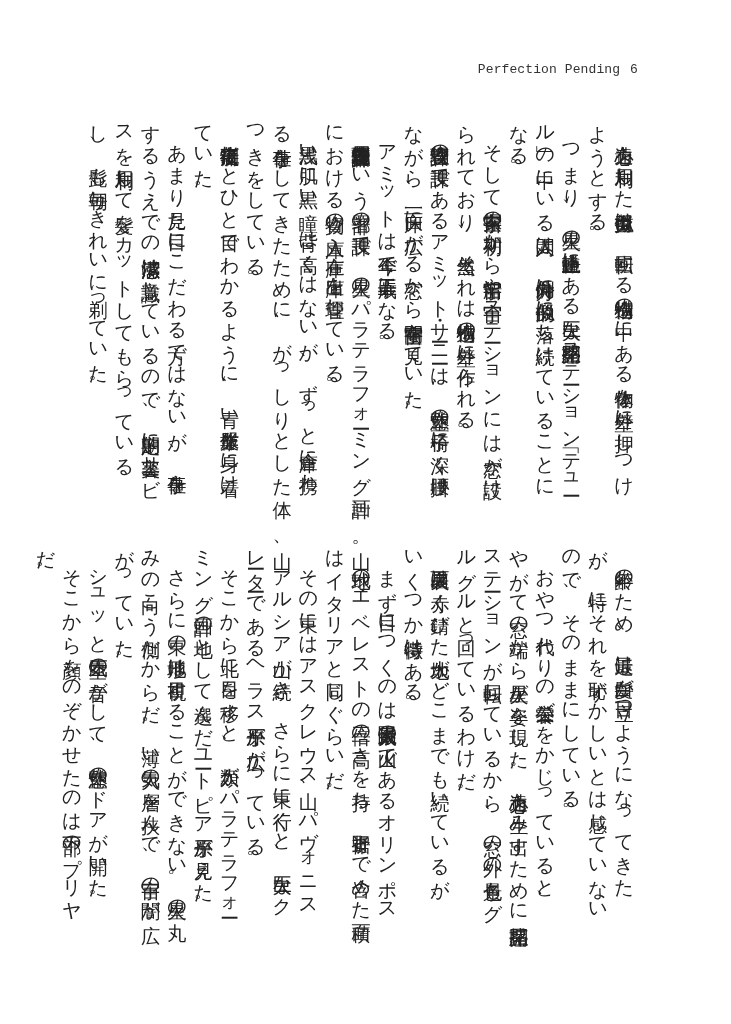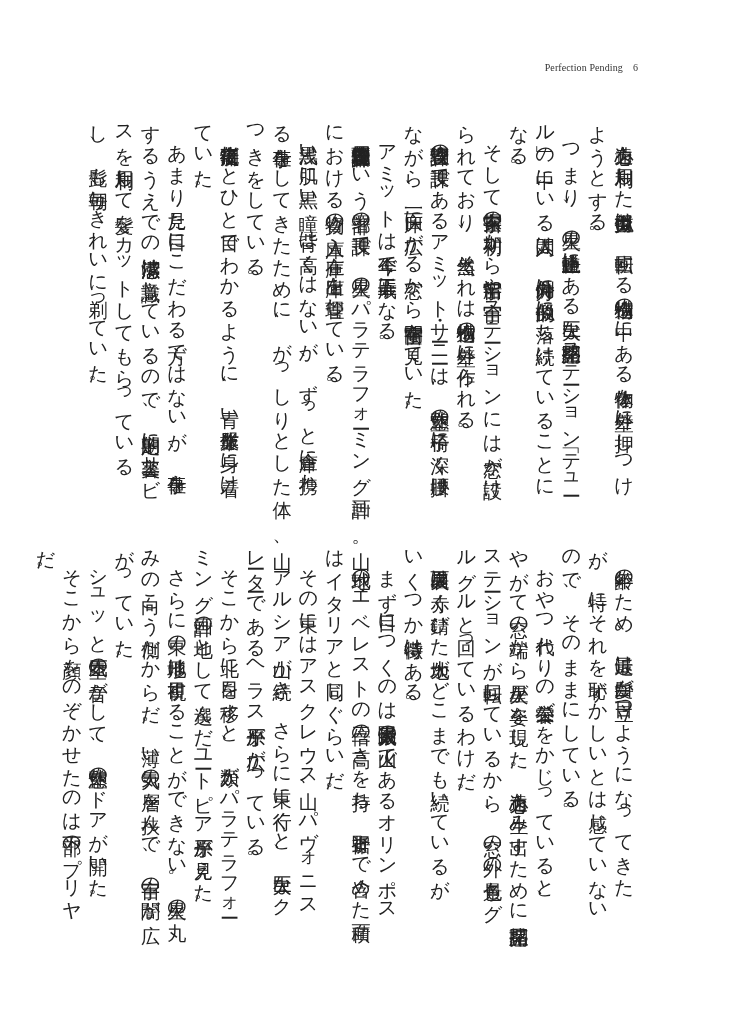--- a/index.html
+++ b/index.html
@@ -12,22 +12,22 @@
       height: 1024px;
       position: relative;
       overflow: hidden;
       font-family: "DejaVu Serif", "Liberation Serif", serif;
       color: #222222;
     }
     .header {
       position: absolute;
       top: 62px;
       right: 93px;
-      font-family: Liberation Serif, serif;
-      font-size: 10px;
+      font-family: Liberation Mono, monospace;
+      font-size: 13px;
       color: #333333;
       letter-spacing: 0.1px;
       white-space: nowrap;
     }
     .header .page-num {
       margin-left: 10px;
     }
     .tier {
       position: absolute;
       right: 94px;

